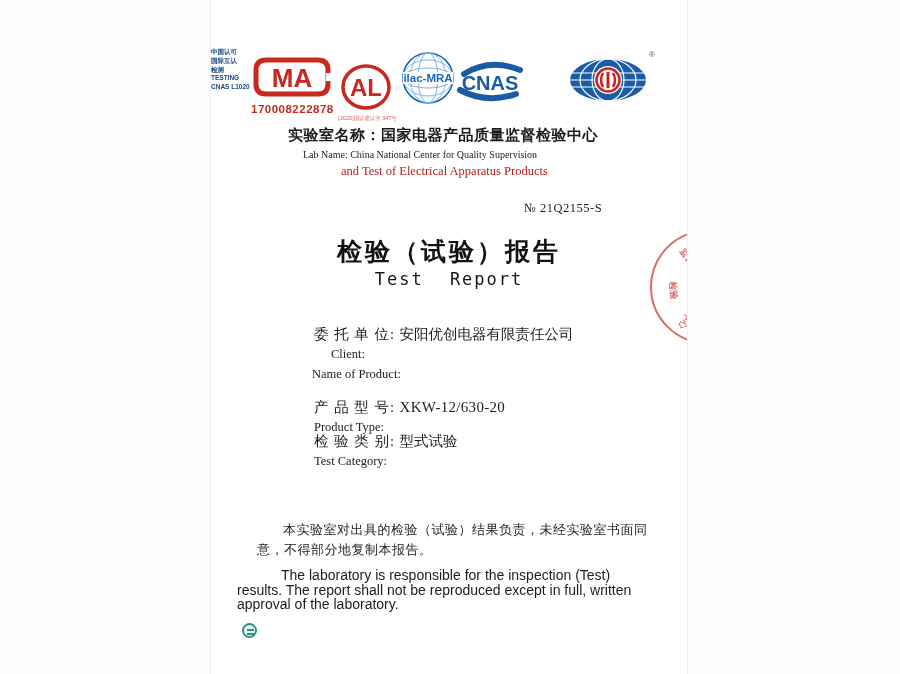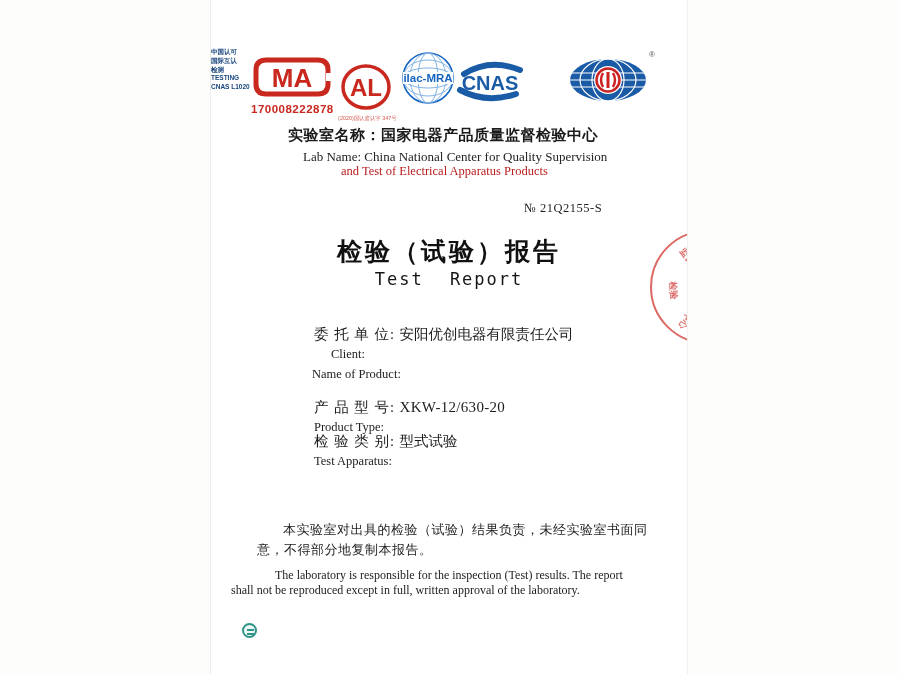--- a/index.html
+++ b/index.html
@@ -17,21 +17,21 @@
   .cal-cap { color:#d4574d; font-size:6px; font-family:"Liberation Sans",sans-serif; white-space:nowrap; margin-top:0px; transform:scale(.9); }
   .ilac { left:189px; top:2px; }
   .cnas { left:245px; top:10px; }
   .acc { left:316px; top:4px; width:50px; color:#17457d; font-family:"Liberation Sans",sans-serif;
          font-size:6.5px; line-height:8.8px; font-weight:bold; }
   .globe { left:356px; top:6px; }
   .reg { position:absolute; left:438px; top:2px; font-size:8px; color:#555; font-family:"Liberation Sans",sans-serif; }
 
   
   .lab-cn { position:absolute; left:77px; top:126px; font-size:15px; font-weight:bold; color:#1b1b1b; letter-spacing:.5px; }
-  .lab-en1 { position:absolute; left:92px; top:149px; font-size:13px; color:#222; }
+  .lab-en1 { position:absolute; left:92px; top:149px; font-size:10px; color:#222; }
   .lab-en2 { position:absolute; left:130px; top:164px; font-size:12.5px; color:#b91c1c; }
 
   
   .report-no { position:absolute; left:313px; top:201px; font-size:12.5px; color:#1d1d1d; letter-spacing:.5px; }
   .title-cn { position:absolute; left:0; top:235px; width:100%; text-align:center;
               font-size:25px; font-weight:bold; color:#111; letter-spacing:3px; }
   .title-en { position:absolute; left:0; top:269px; width:100%; text-align:center;
               font-family:"DejaVu Sans Mono",monospace; font-size:17px; color:#161616;
               letter-spacing:2px; word-spacing:14px; }
 
@@ -51,22 +51,22 @@
   .val-latin { font-size:15px; letter-spacing:.3px; }
   .f-en { font-size:12.5px; color:#222; margin-top:3px; }
   .f1 { top:325px; } .f1 .f-en { margin-left:17px; }
   .f2 { top:364px; } .f2 .f-en { margin-left:-2px; }
   .f3 { top:398px; } .f3 .f-en { margin-left:0px; }
   .f4 { top:432px; } .f4 .f-en { margin-left:0px; }
 
   
   .disc-cn { position:absolute; left:46px; top:520px; width:404px; font-size:13px; line-height:20px;
              color:#1e1e1e; text-indent:2em; letter-spacing:.5px; }
-  .disc-en { position:absolute; left:20px; top:568px; width:414px; font-family:Liberation Serif, serif;
-             font-size:12px; line-height:14.5px; color:#1c1c1c; text-indent:44px; }
+  .disc-en { position:absolute; left:26px; top:568px; width:414px; font-family:Liberation Sans, sans-serif;
+             font-size:14px; line-height:14.5px; color:#1c1c1c; text-indent:44px; }
 
   
   .badge { position:absolute; left:31px; top:623px; width:15px; height:15px; border-radius:50%;
            border:2px solid #2f9488; background:#eef7f5; }
   .badge i { position:absolute; left:3px; top:4px; width:7px; height:1.5px; background:#2f9488; }
   .badge b { position:absolute; left:3px; top:8px; width:7px; height:1.5px; background:#2f9488; }
 
   svg text { font-family:"Liberation Sans",sans-serif; }
 </style>
 </head>
@@ -169,21 +169,21 @@
         <span class="val val-latin">XKW-12/630-20</span>
       </div>
       <div class="f-en">Product Type:</div>
     </div>
 
     <div class="field f4">
       <div class="f-cn">
         <span class="lbl">检 验 类 别:</span>
         <span class="val">型式试验</span>
       </div>
-      <div class="f-en">Test Apparatus:</div>
+      <div class="f-en">Test Category:</div>
     </div>
 
     <div class="disc-cn">本实验室对出具的检验（试验）结果负责，未经实验室书面同意，不得部分地复制本报告。</div>
     <div class="disc-en">The laboratory is responsible for the inspection (Test) results. The report shall not be reproduced except in full, written approval of the laboratory.</div>
 
     <div class="badge">
         <i></i>
         <b></b>
       </div>
 

